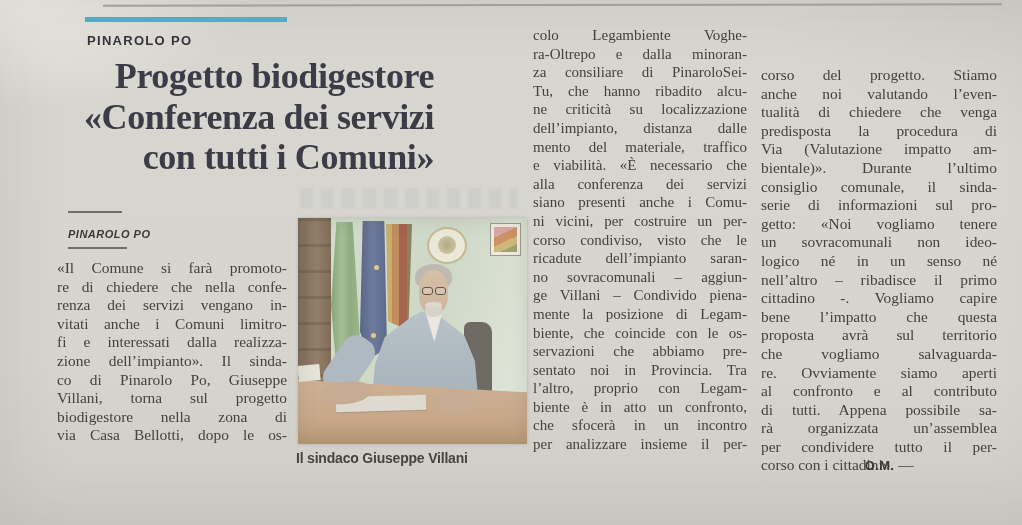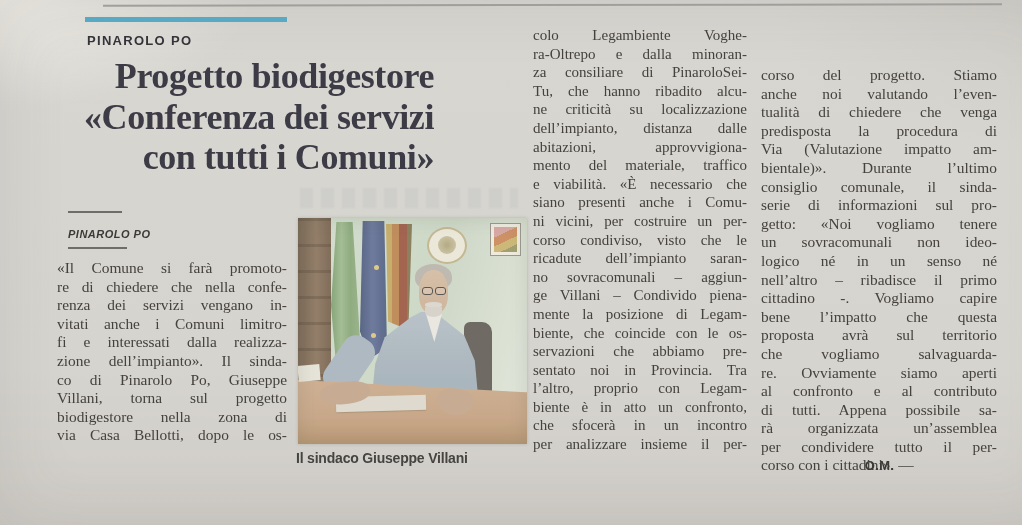--- a/index.html
+++ b/index.html
@@ -168,23 +168,23 @@
       <div class="bl">via Casa Bellotti, dopo le os-</div>
     </div>
 
   <div class="col col2">
       <div class="bl">colo Legambiente Voghe-</div>
       <div class="bl">ra-Oltrepo e dalla minoran-</div>
       <div class="bl">za consiliare di PinaroloSei-</div>
       <div class="bl">Tu, che hanno ribadito alcu-</div>
       <div class="bl">ne criticità su localizzazione</div>
       <div class="bl">dell’impianto, distanza dalle</div>
-      <div class="bl">abitazioni, approvvigiona-</div>
       <div class="bl">mento del materiale, traffico</div>
       <div class="bl">e viabilità. «È necessario che</div>
+      <div class="bl">alla conferenza dei servizi</div>
       <div class="bl">siano presenti anche i Comu-</div>
       <div class="bl">ni vicini, per costruire un per-</div>
       <div class="bl">corso condiviso, visto che le</div>
       <div class="bl">ricadute dell’impianto saran-</div>
       <div class="bl">no sovracomunali – aggiun-</div>
       <div class="bl">ge Villani – Condivido piena-</div>
       <div class="bl">mente la posizione di Legam-</div>
       <div class="bl">biente, che coincide con le os-</div>
       <div class="bl">servazioni che abbiamo pre-</div>
       <div class="bl">sentato noi in Provincia. Tra</div>

